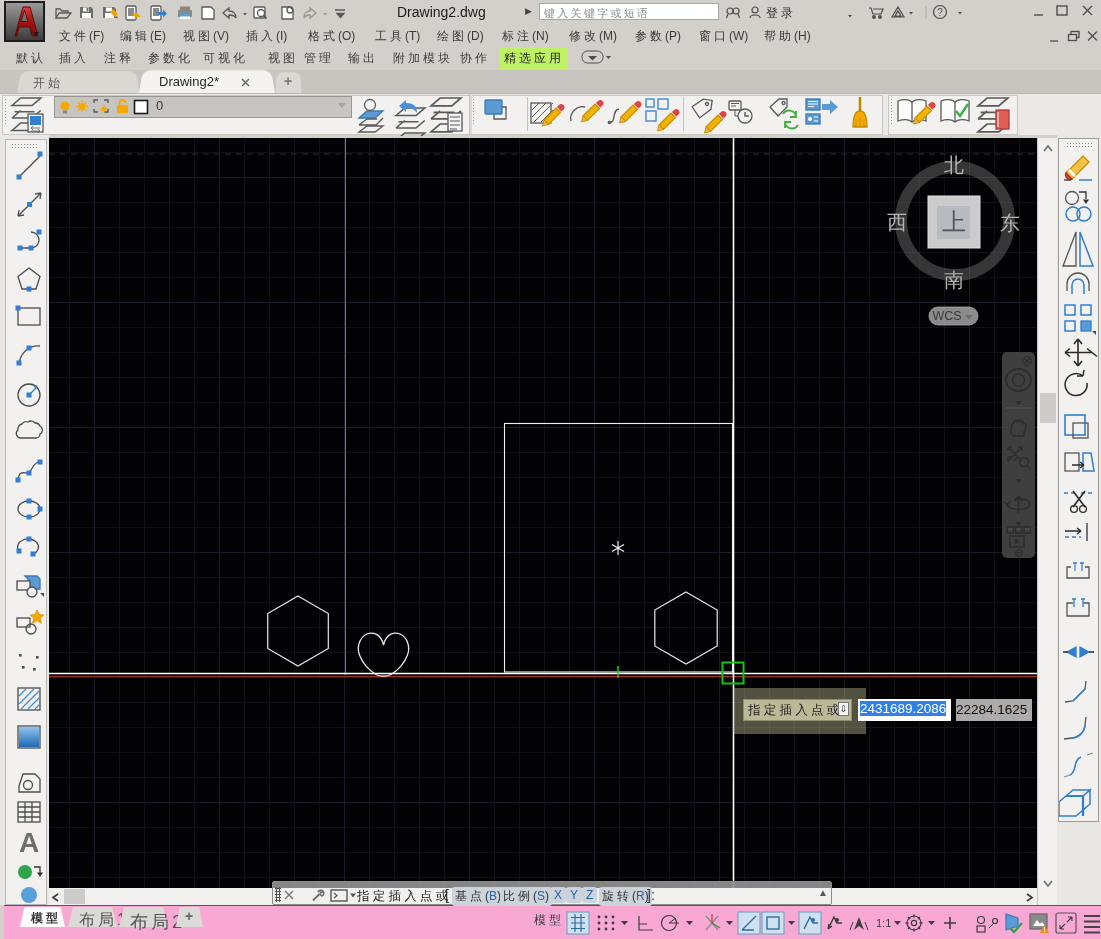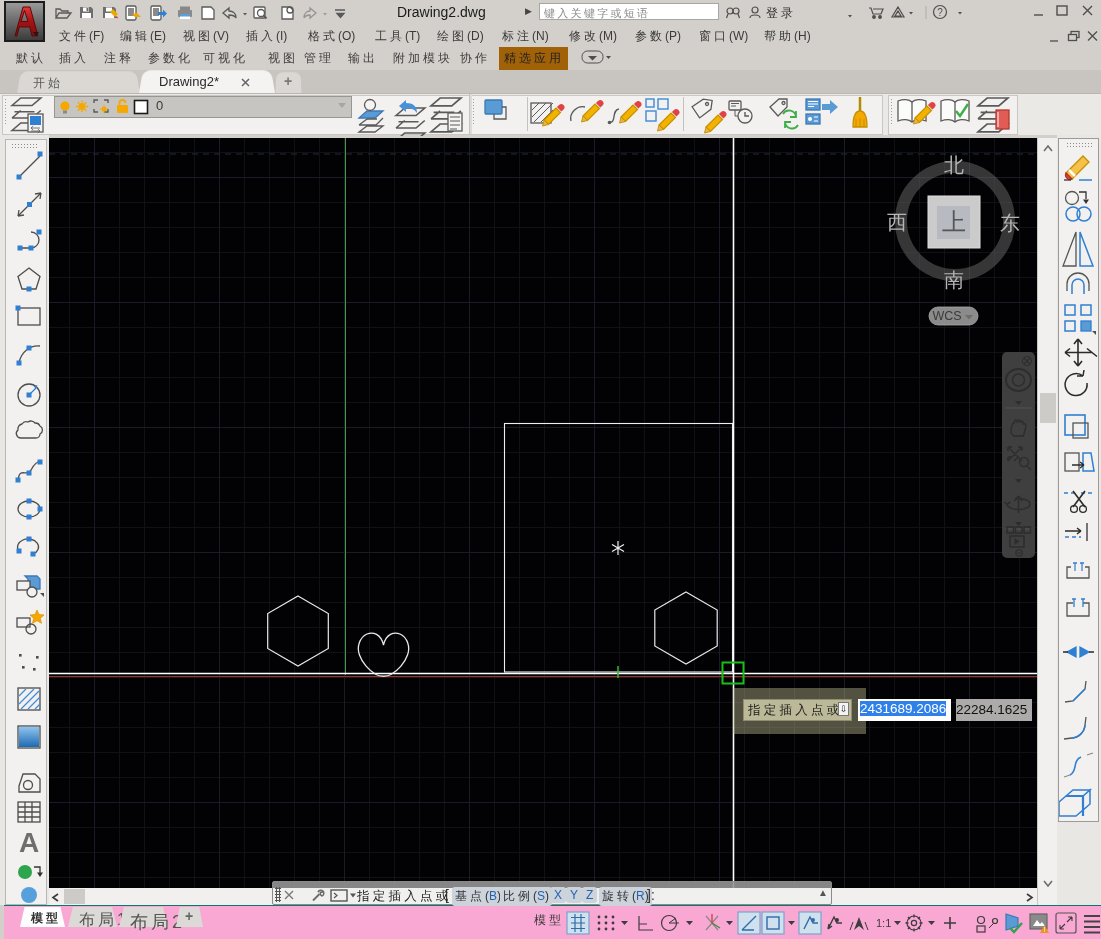--- a/index.html
+++ b/index.html
@@ -143,21 +143,21 @@
 <span class="rt" style="left:16px"><span class="cj">默认</span></span>
 <span class="rt" style="left:59px"><span class="cj">插入</span></span>
 <span class="rt" style="left:104px"><span class="cj">注释</span></span>
 <span class="rt" style="left:148px"><span class="cj">参数化</span></span>
 <span class="rt" style="left:203px"><span class="cj">可视化</span></span>
 <span class="rt" style="left:268px"><span class="cj">视图</span></span>
 <span class="rt" style="left:304px"><span class="cj">管理</span></span>
 <span class="rt" style="left:348px"><span class="cj">输出</span></span>
 <span class="rt" style="left:393px"><span class="cj">附加模块</span></span>
 <span class="rt" style="left:460px"><span class="cj">协作</span></span>
-<span class="rt" style="left:499px;top:3px;background:#a16207;padding:3px 4px 4px 5px;color:#222"><span class="cj">精选应用</span></span>
+<span class="rt" style="left:499px;top:3px;background:#bef264;padding:3px 4px 4px 5px;color:#222"><span class="cj">精选应用</span></span>
 </div>
 <div class="abs" id="filetabrow">
 <div class="abs" style="left:19px;top:1px;width:119px;height:22px;background:#dbd8d4;border-radius:8px 8px 0 0;transform:perspective(20px) rotateX(3deg);"></div>
 <span class="abs cj" style="left:33px;top:5px;color:#5a5a5a">开始</span>
 <div class="abs" style="left:141px;top:0px;width:132px;height:23px;background:#f4f3f2;border-radius:8px 8px 0 0;transform:perspective(20px) rotateX(3deg);"></div>
 <span class="abs" style="left:159px;top:4px;font-size:13px;color:#2a2a2a">Drawing2*</span>
 <svg class="abs" style="left:240px;top:7px" width="11" height="11" viewBox="0 0 11 11" stroke="#666" stroke-width="1.5">
       <path d="M2 2 l7 7 M9 2 l-7 7"></path>
     </svg>
 <div class="abs" style="left:276px;top:2px;width:25px;height:21px;background:#dbd8d4;border-radius:7px 7px 0 0;transform:perspective(20px) rotateX(3deg);"></div>

